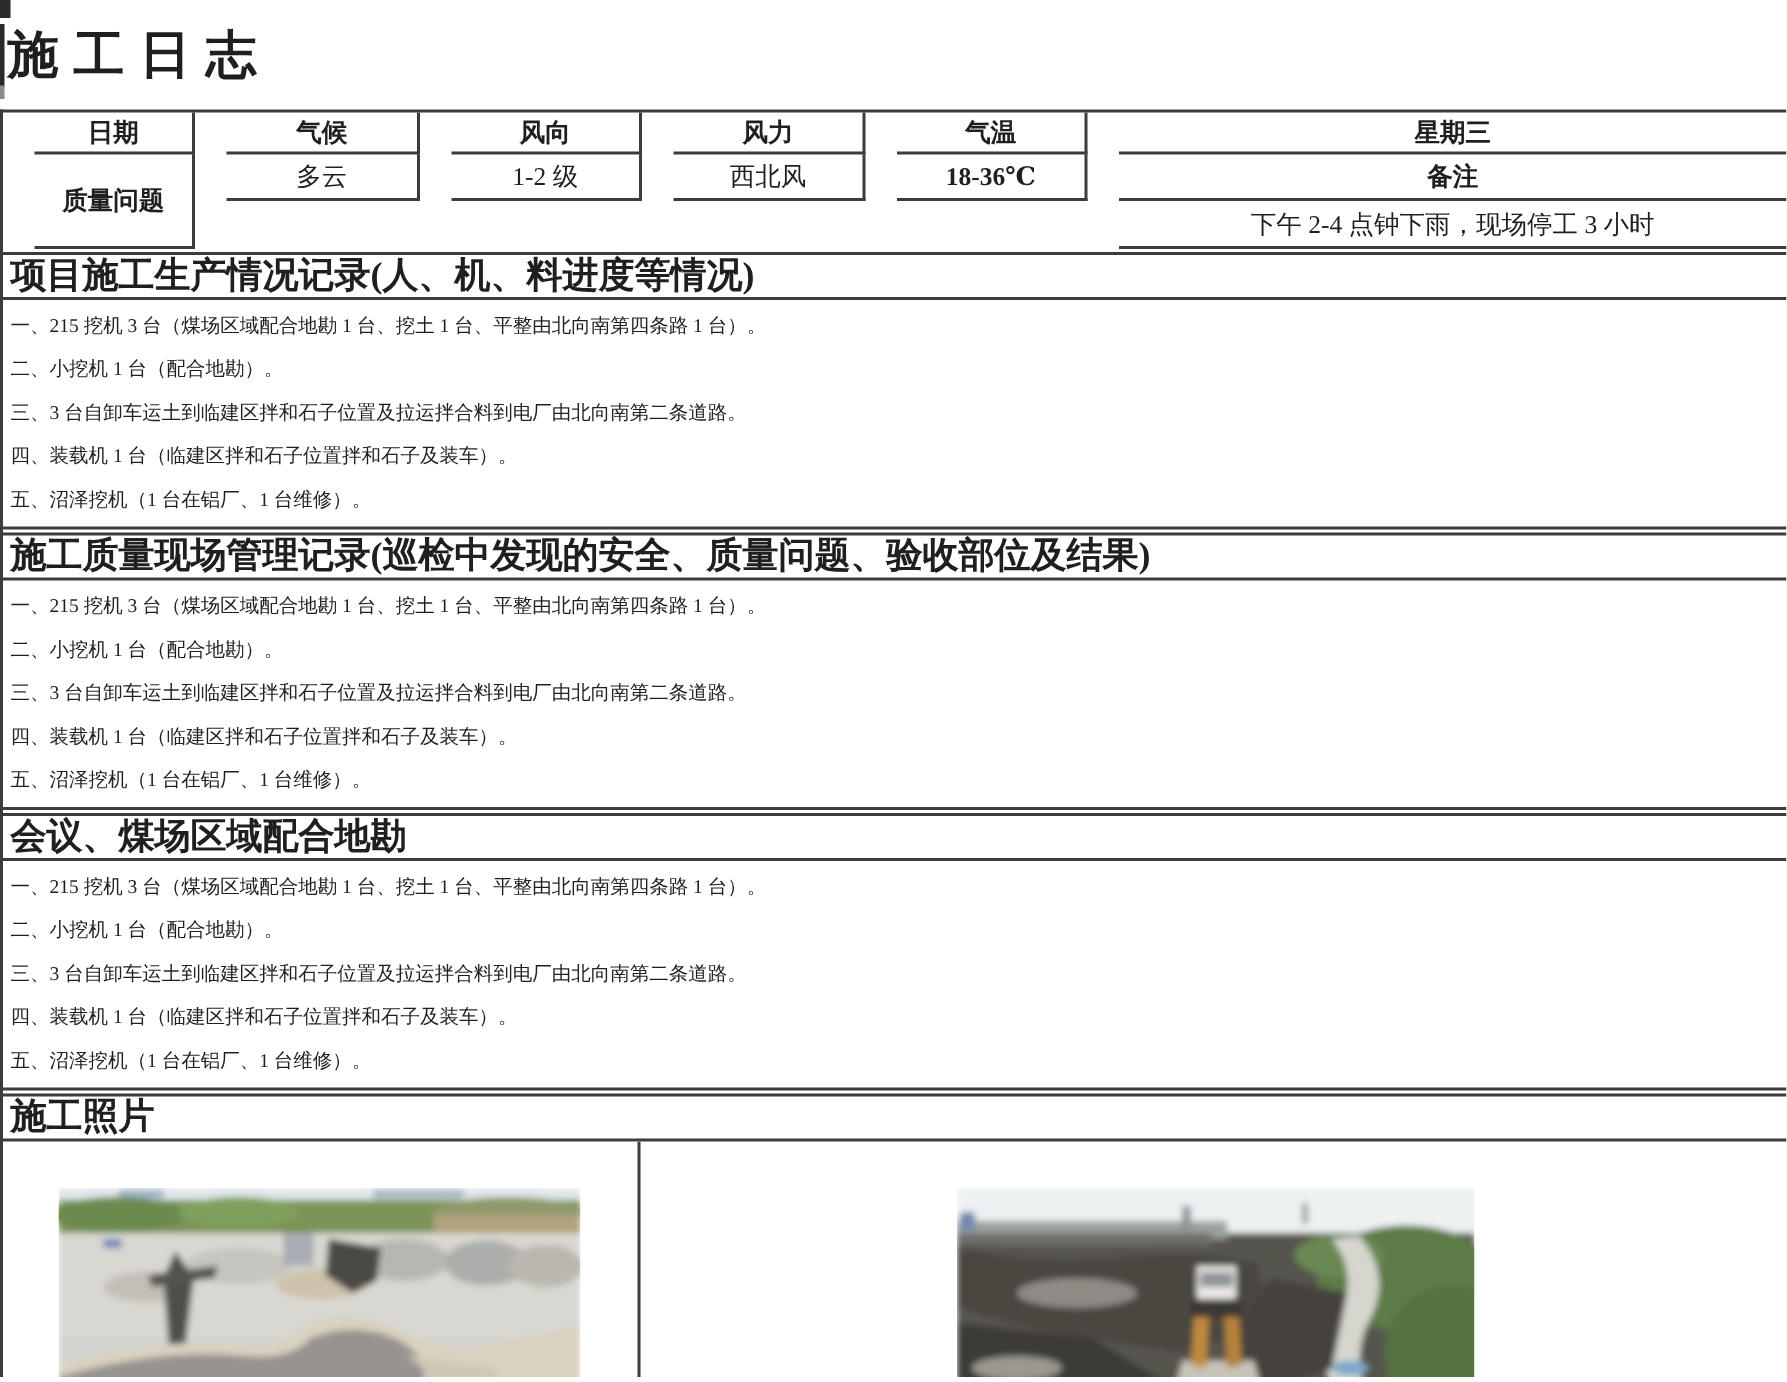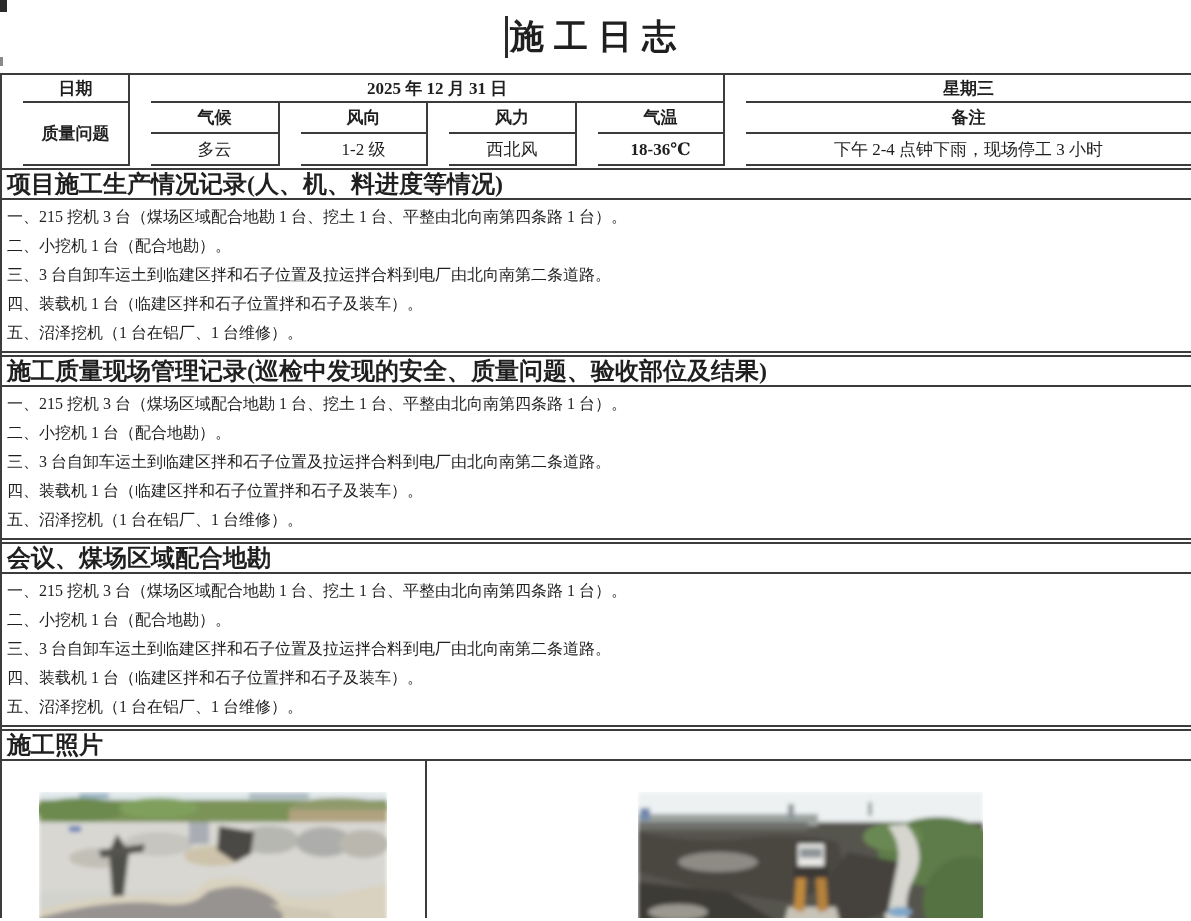--- a/index.html
+++ b/index.html
@@ -14,21 +14,21 @@
   .corner-artifact {
     position: absolute; left: 0; top: 0; width: 7px; height: 12px;
     background: #2b2b2b;
   }
   .edge-tick {
     position: absolute; left: 0; top: 57px; width: 3px; height: 9px;
     background: #8a8a8a;
   }
   .title-row {
     height: 73px;
-    display: flex; align-items: center; justify-content: center;
+    display: flex; align-items: center; 
   }
   .doc-title {
     font-size: 34px; font-weight: bold; letter-spacing: 10px;
     display: inline-flex; align-items: center;
   }
   .caret {
     display: inline-block; width: 3px; height: 42px;
     background: #2a2a2a; margin-right: 2px;
   }
   .doc {
@@ -64,21 +64,21 @@
     border-bottom: 2px solid #3c3c3c;
     font-size: 24px; font-weight: bold;
     padding: 3px 4px 3px 5px;
     line-height: 22px;
   }
   .section-items {
     padding: 2px 4px 4px 5px;
     border-bottom: 2px solid #3c3c3c;
   }
   .item-line {
-    font-size: 16px; line-height: 29px; white-space: nowrap; overflow: hidden;
+    font-size: 13px; line-height: 29px; white-space: nowrap; overflow: hidden;
   }
   
   .photos-area {
     position: relative;
     height: 157px;
     overflow: hidden;
   }
   .photos-divider {
     position: absolute; left: 423px; top: 0; bottom: 0; width: 2px;
     background: #3c3c3c;
@@ -101,21 +101,20 @@
   <div class="doc-title">
     <span class="caret"></span>
     <span>施工日志</span>
   </div>
 </div>
 
 <div class="doc">
 
   <div class="wx-grid">
     <div class="cell bold c-date-label">日期</div>
-    <div class="cell bold c-date-value">2025 年 12 月 31 日</div>
     <div class="cell bold last c-weekday">星期三</div>
 
     <div class="cell bold c-wx-label">质量问题</div>
     <div class="cell bold">气候</div>
     <div class="cell bold">风向</div>
     <div class="cell bold">风力</div>
     <div class="cell bold last c-remark-label">备注</div>
     <div class="cell bold">气温</div>
 
     <div class="cell">多云</div>

